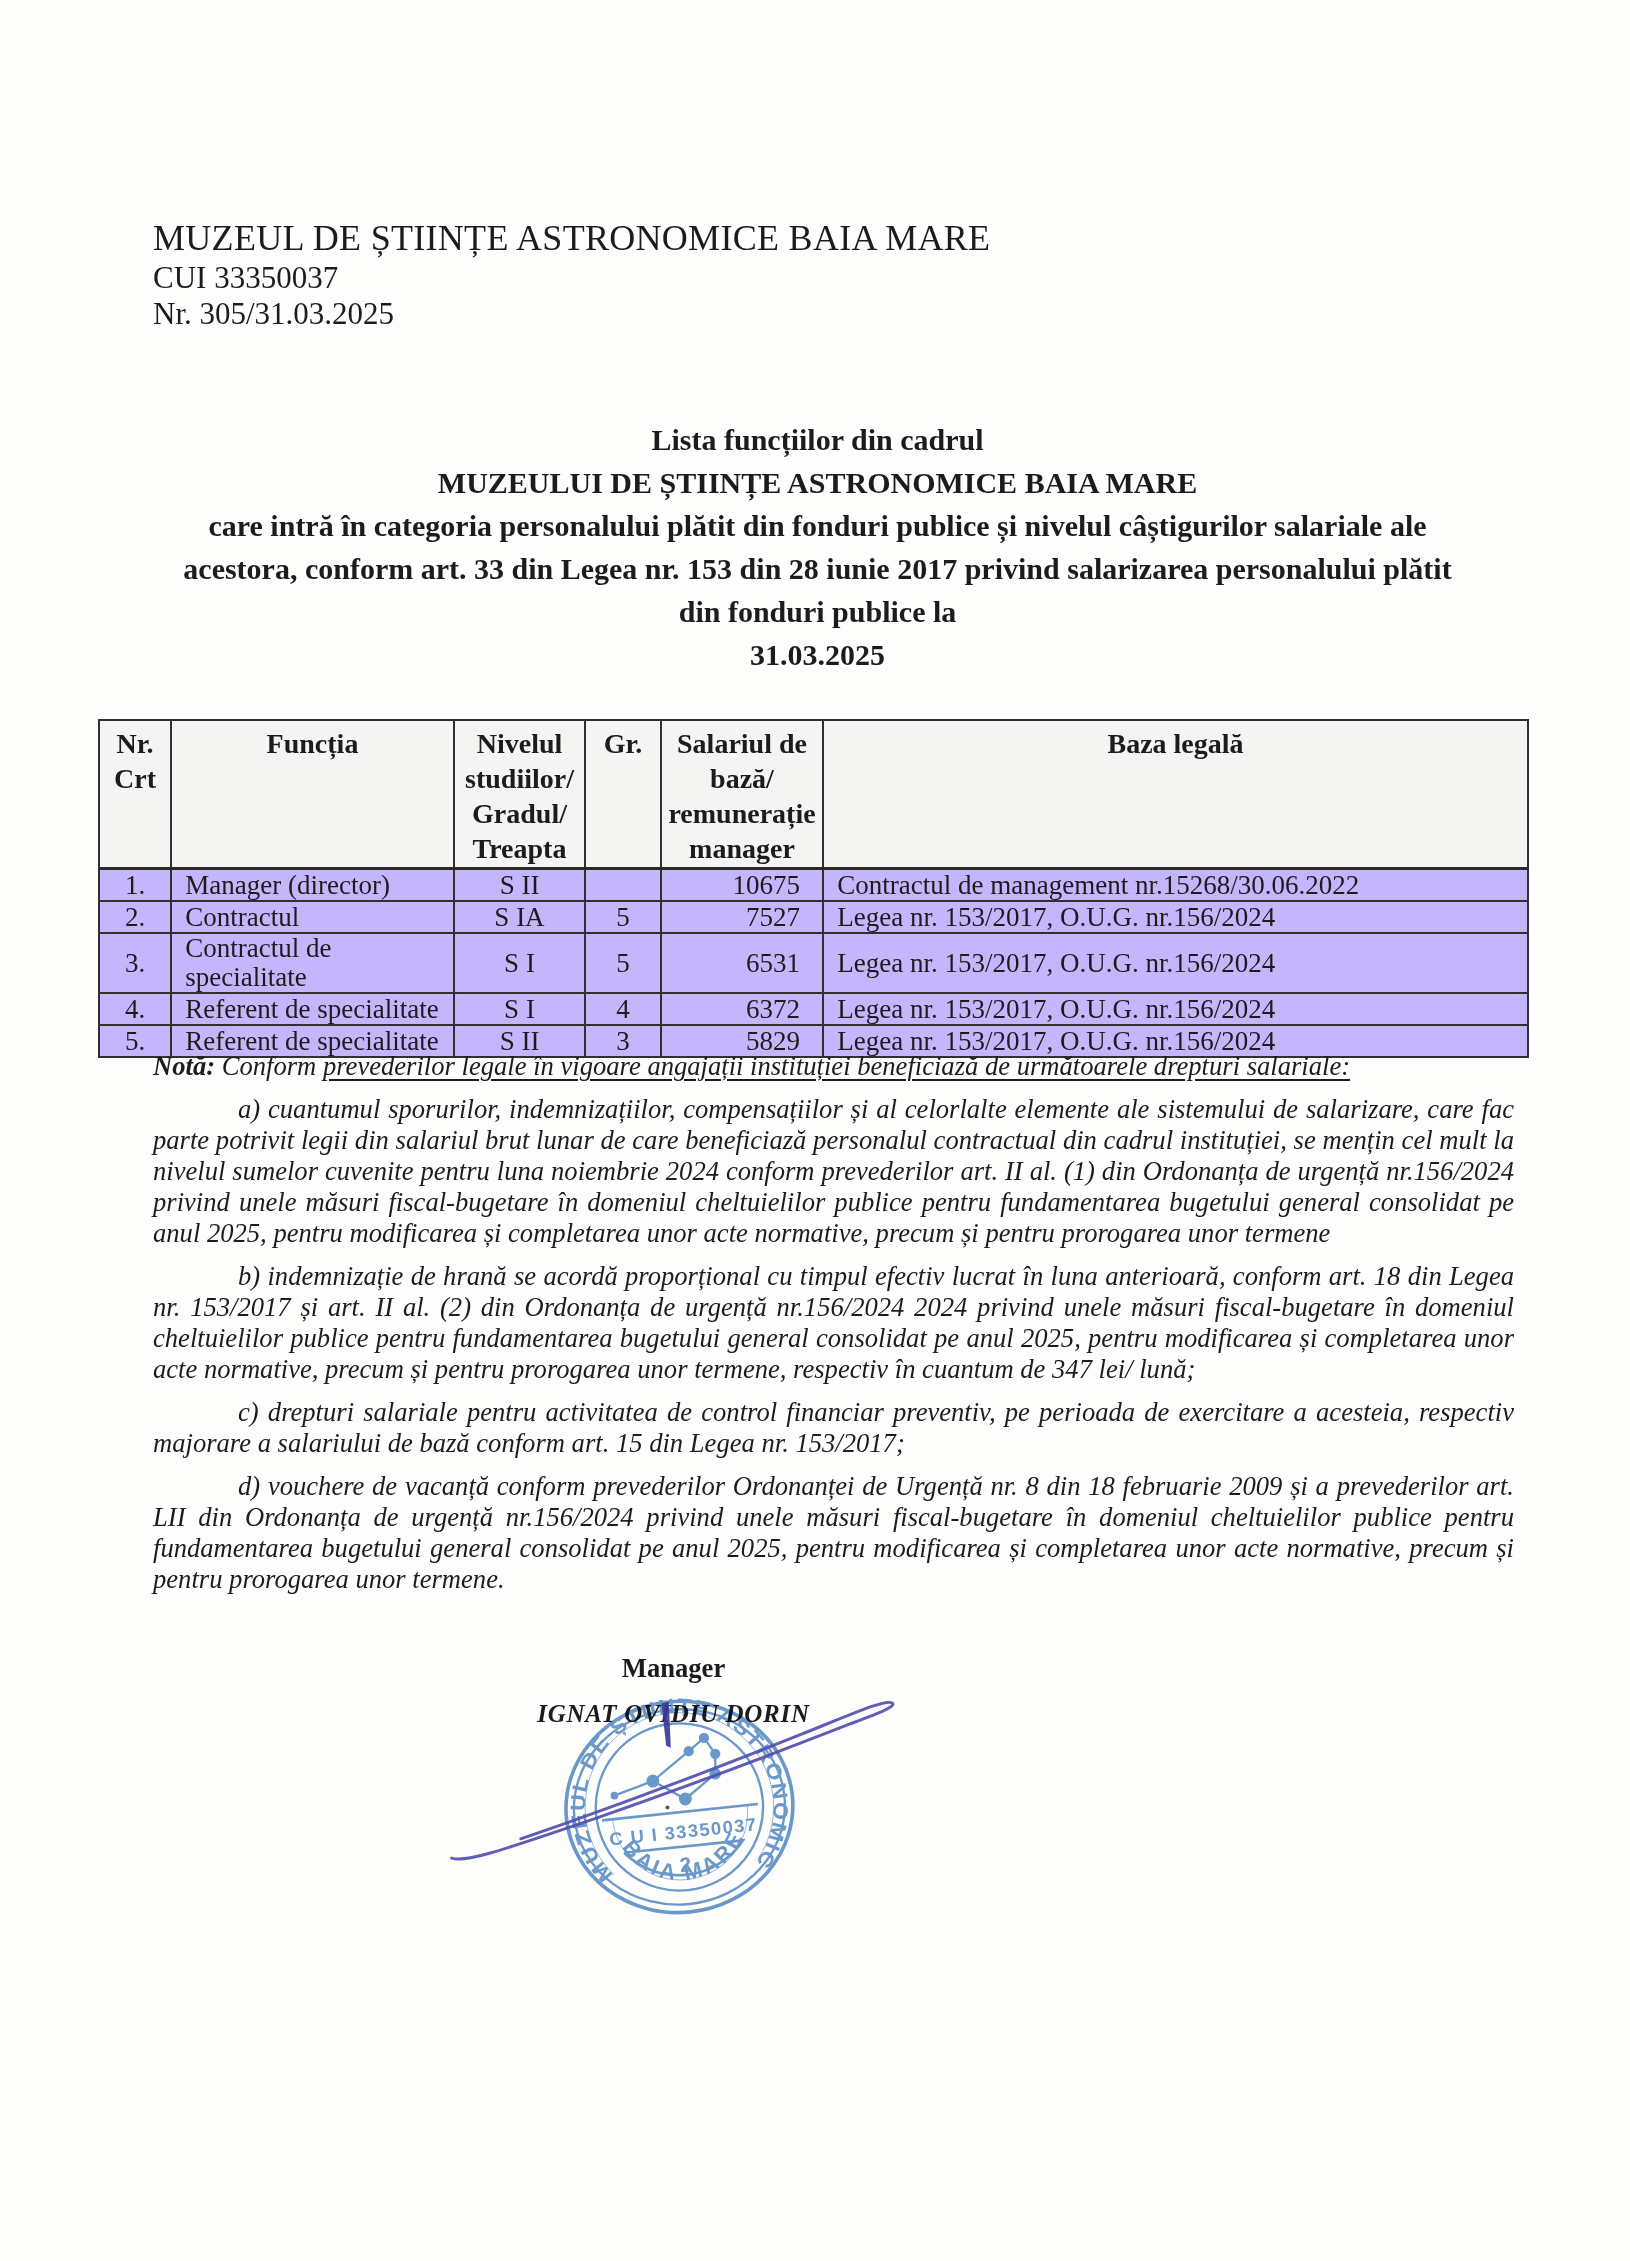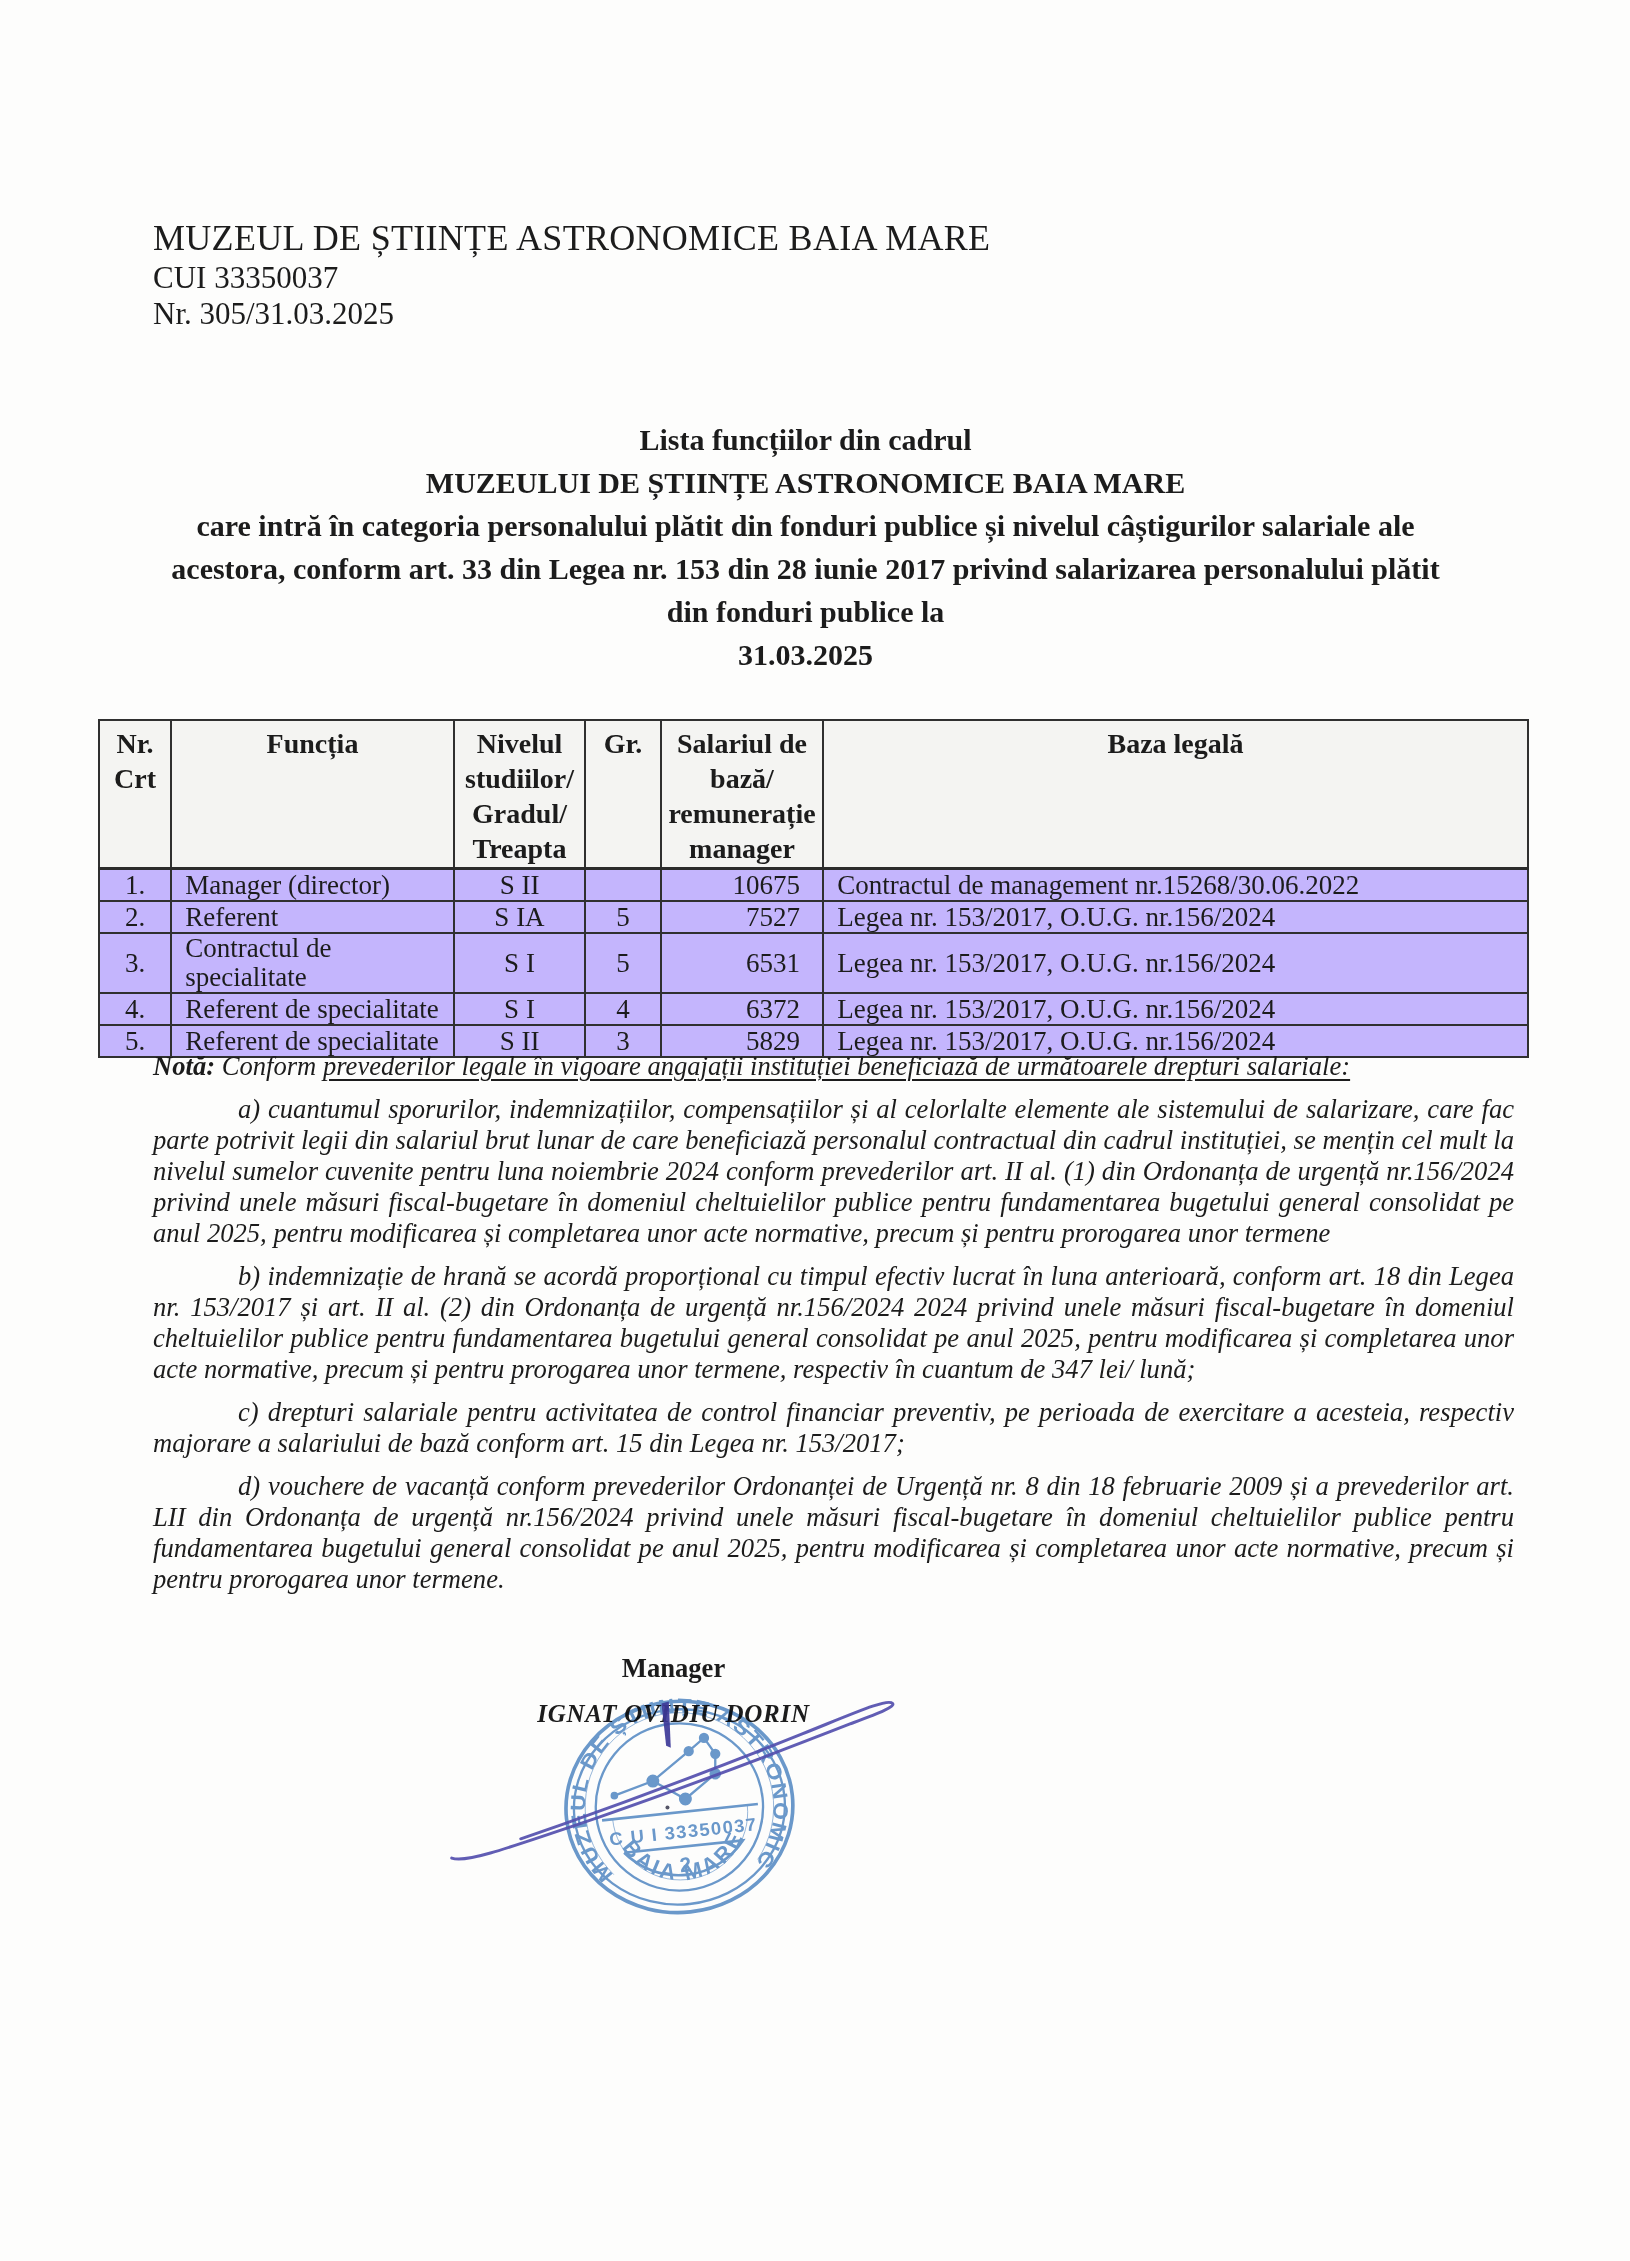--- a/index.html
+++ b/index.html
@@ -10,21 +10,21 @@
     font-family:"Liberation Serif","DejaVu Serif",serif;
     color:#1c1c1c;
     overflow:hidden;
   }
   
   .letterhead{position:absolute;left:153px;top:219px;font-weight:normal;}
   .org-name{font-size:36px;line-height:39px;letter-spacing:0.3px;}
   .lh-line{font-size:31px;line-height:30px;margin-top:5.3px;}
   
   .title-block{
-    position:absolute;left:92px;top:418px;width:1427px;
+    position:absolute;left:104px;top:418px;width:1427px;
     text-align:center;font-weight:bold;font-size:30px;line-height:43px;
   }
   
   .tbl-wrap{position:absolute;left:98px;top:719px;width:1428px;}
   table{border-collapse:collapse;table-layout:fixed;width:1428px;background:#c4b5fd;}
   th,td{border:2px solid #303030;overflow:hidden;}
   table{border:2.7px solid #2b2b2b;}
   thead th{
     vertical-align:top;text-align:center;
     font-size:28px;line-height:35px;font-weight:bold;
@@ -106,21 +106,21 @@
         <tr>
           <td class="c">1.</td>
           <td class="l">Manager (director)</td>
           <td class="c">S II</td>
           <td class="c"></td>
           <td class="r">10675</td>
           <td class="l">Contractul de management nr.15268/30.06.2022</td>
         </tr>
         <tr>
           <td class="c">2.</td>
-          <td class="l">Referent</td>
+          <td class="l">Contractul</td>
           <td class="c">S IA</td>
           <td class="c">5</td>
           <td class="r">7527</td>
           <td class="l">Legea nr. 153/2017, O.U.G.  nr.156/2024</td>
         </tr>
         <tr>
           <td class="c">3.</td>
           <td class="l">Contractul de specialitate</td>
           <td class="c">S I</td>
           <td class="c">5</td>

